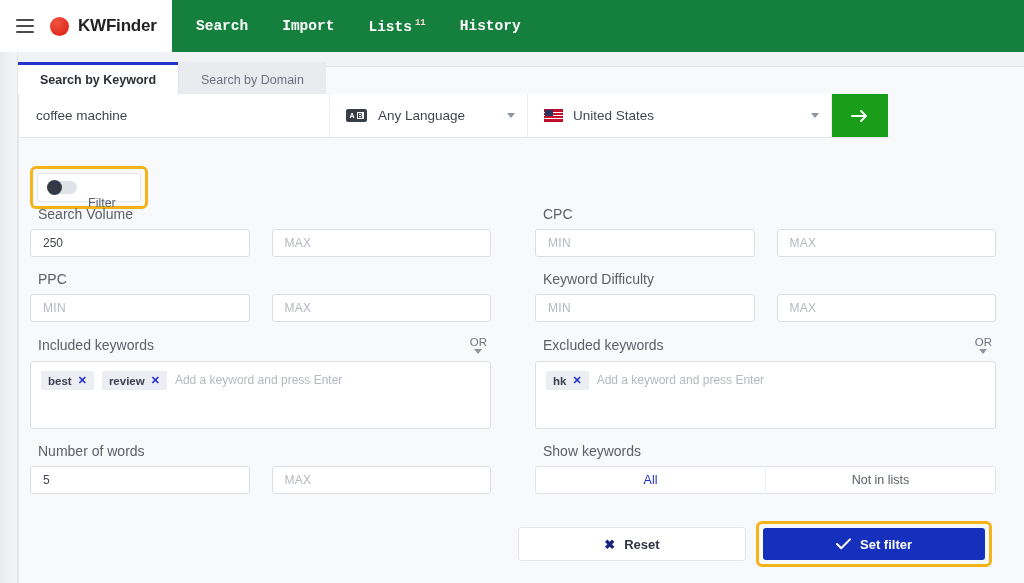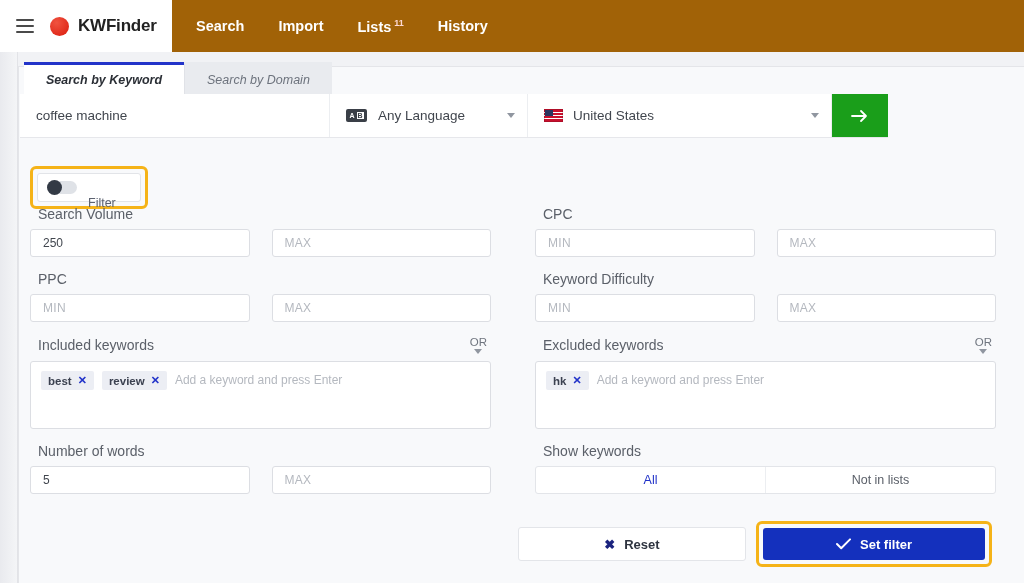--- a/index.html
+++ b/index.html
@@ -13,21 +13,21 @@
   #app {
     position: relative;
     width: 1024px; height: 583px;
     background: #f7f8fa;
   }
 
   
   .topbar {
     position: absolute; left: 0; top: 0;
     width: 1024px; height: 52px;
-    background: #a16207;
+    background: #15803d;
     display: flex; align-items: stretch;
   }
   .brand-block {
     width: 172px;
     background: #ffffff;
     display: flex; align-items: center;
     padding-left: 16px;
   }
   .hamburger {
     width: 18px; height: 14px;
@@ -36,21 +36,21 @@
   }
   .hamburger span { display:block; height: 2px; background: #4a4a4a; border-radius: 1px; }
   .logo-dot {
     width: 19px; height: 19px; border-radius: 50%;
     background: radial-gradient(circle at 35% 30%, #f05340, #e0291a 75%);
     margin-right: 9px; flex: none;
   }
   .brand-name {
     font-size: 17px; font-weight: bold; color: #222; letter-spacing: -0.2px;
   }
-  .navlinks { display: flex; align-items: center; padding-left: 24px; gap: 34px; }
+  .navlinks { display: flex; align-items: center; padding-left: 24px; gap: 34px; font-family: Liberation Mono, monospace; }
   .navlink {
     color: #ffffff; font-size: 14.5px; font-weight: bold;
     cursor: pointer; position: relative; white-space: nowrap;
   }
   .navlink .sup {
     font-size: 9px; font-weight: bold; vertical-align: super;
     margin-left: 3px; color: #ffd9d2;
   }
 
   
@@ -67,21 +67,21 @@
   .panel {
     position: absolute;
     left: 18px; top: 14px;
     width: 1006px; height: 517px;
     background: #f8f9fb;
     border-left: 1px solid #e4e5e9;
     border-top: 1px solid #e4e5e9;
   }
 
   
-  .tabrow { position: absolute; left: 24px; top: 62px; display: flex; font-style: italic; }
+  .tabrow { position: absolute; left: 18px; top: 62px; display: flex; }
   .tab {
     height: 32px; padding: 0 22px;
     display: flex; align-items: center; justify-content: center;
     font-size: 12.5px; cursor: pointer;
   }
   .tab.active {
     background: #ffffff; color: #2b2f36; font-weight: bold;
     border-top: 3px solid #2233c9;
     min-width: 160px;
   }

